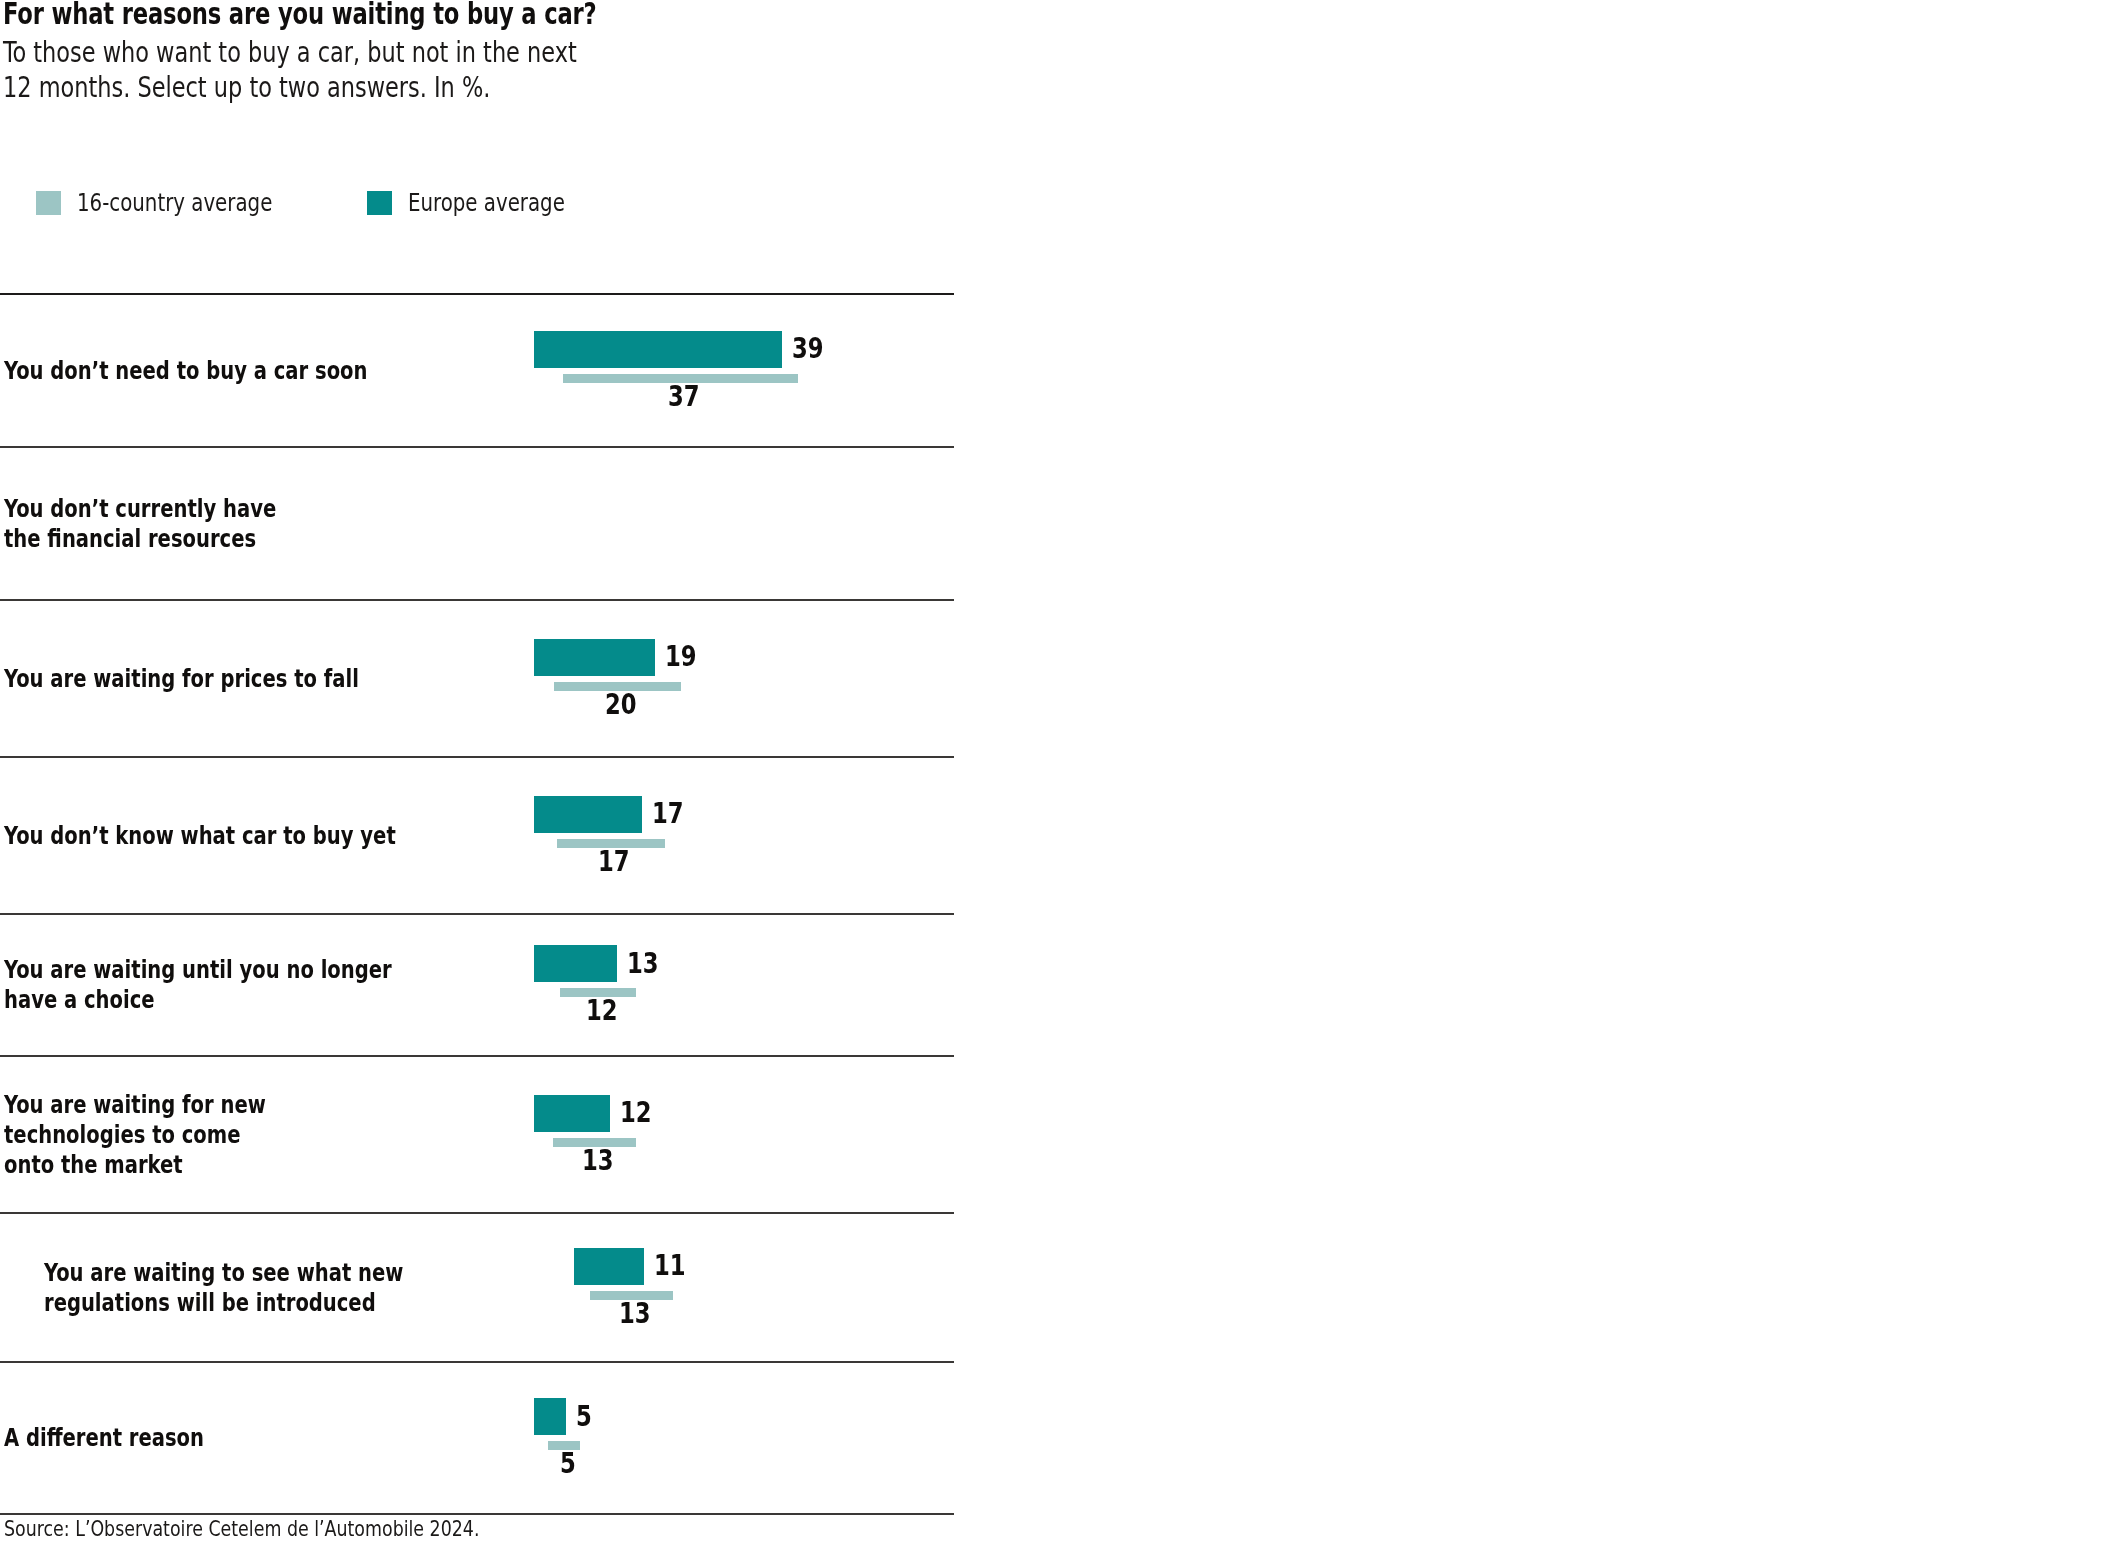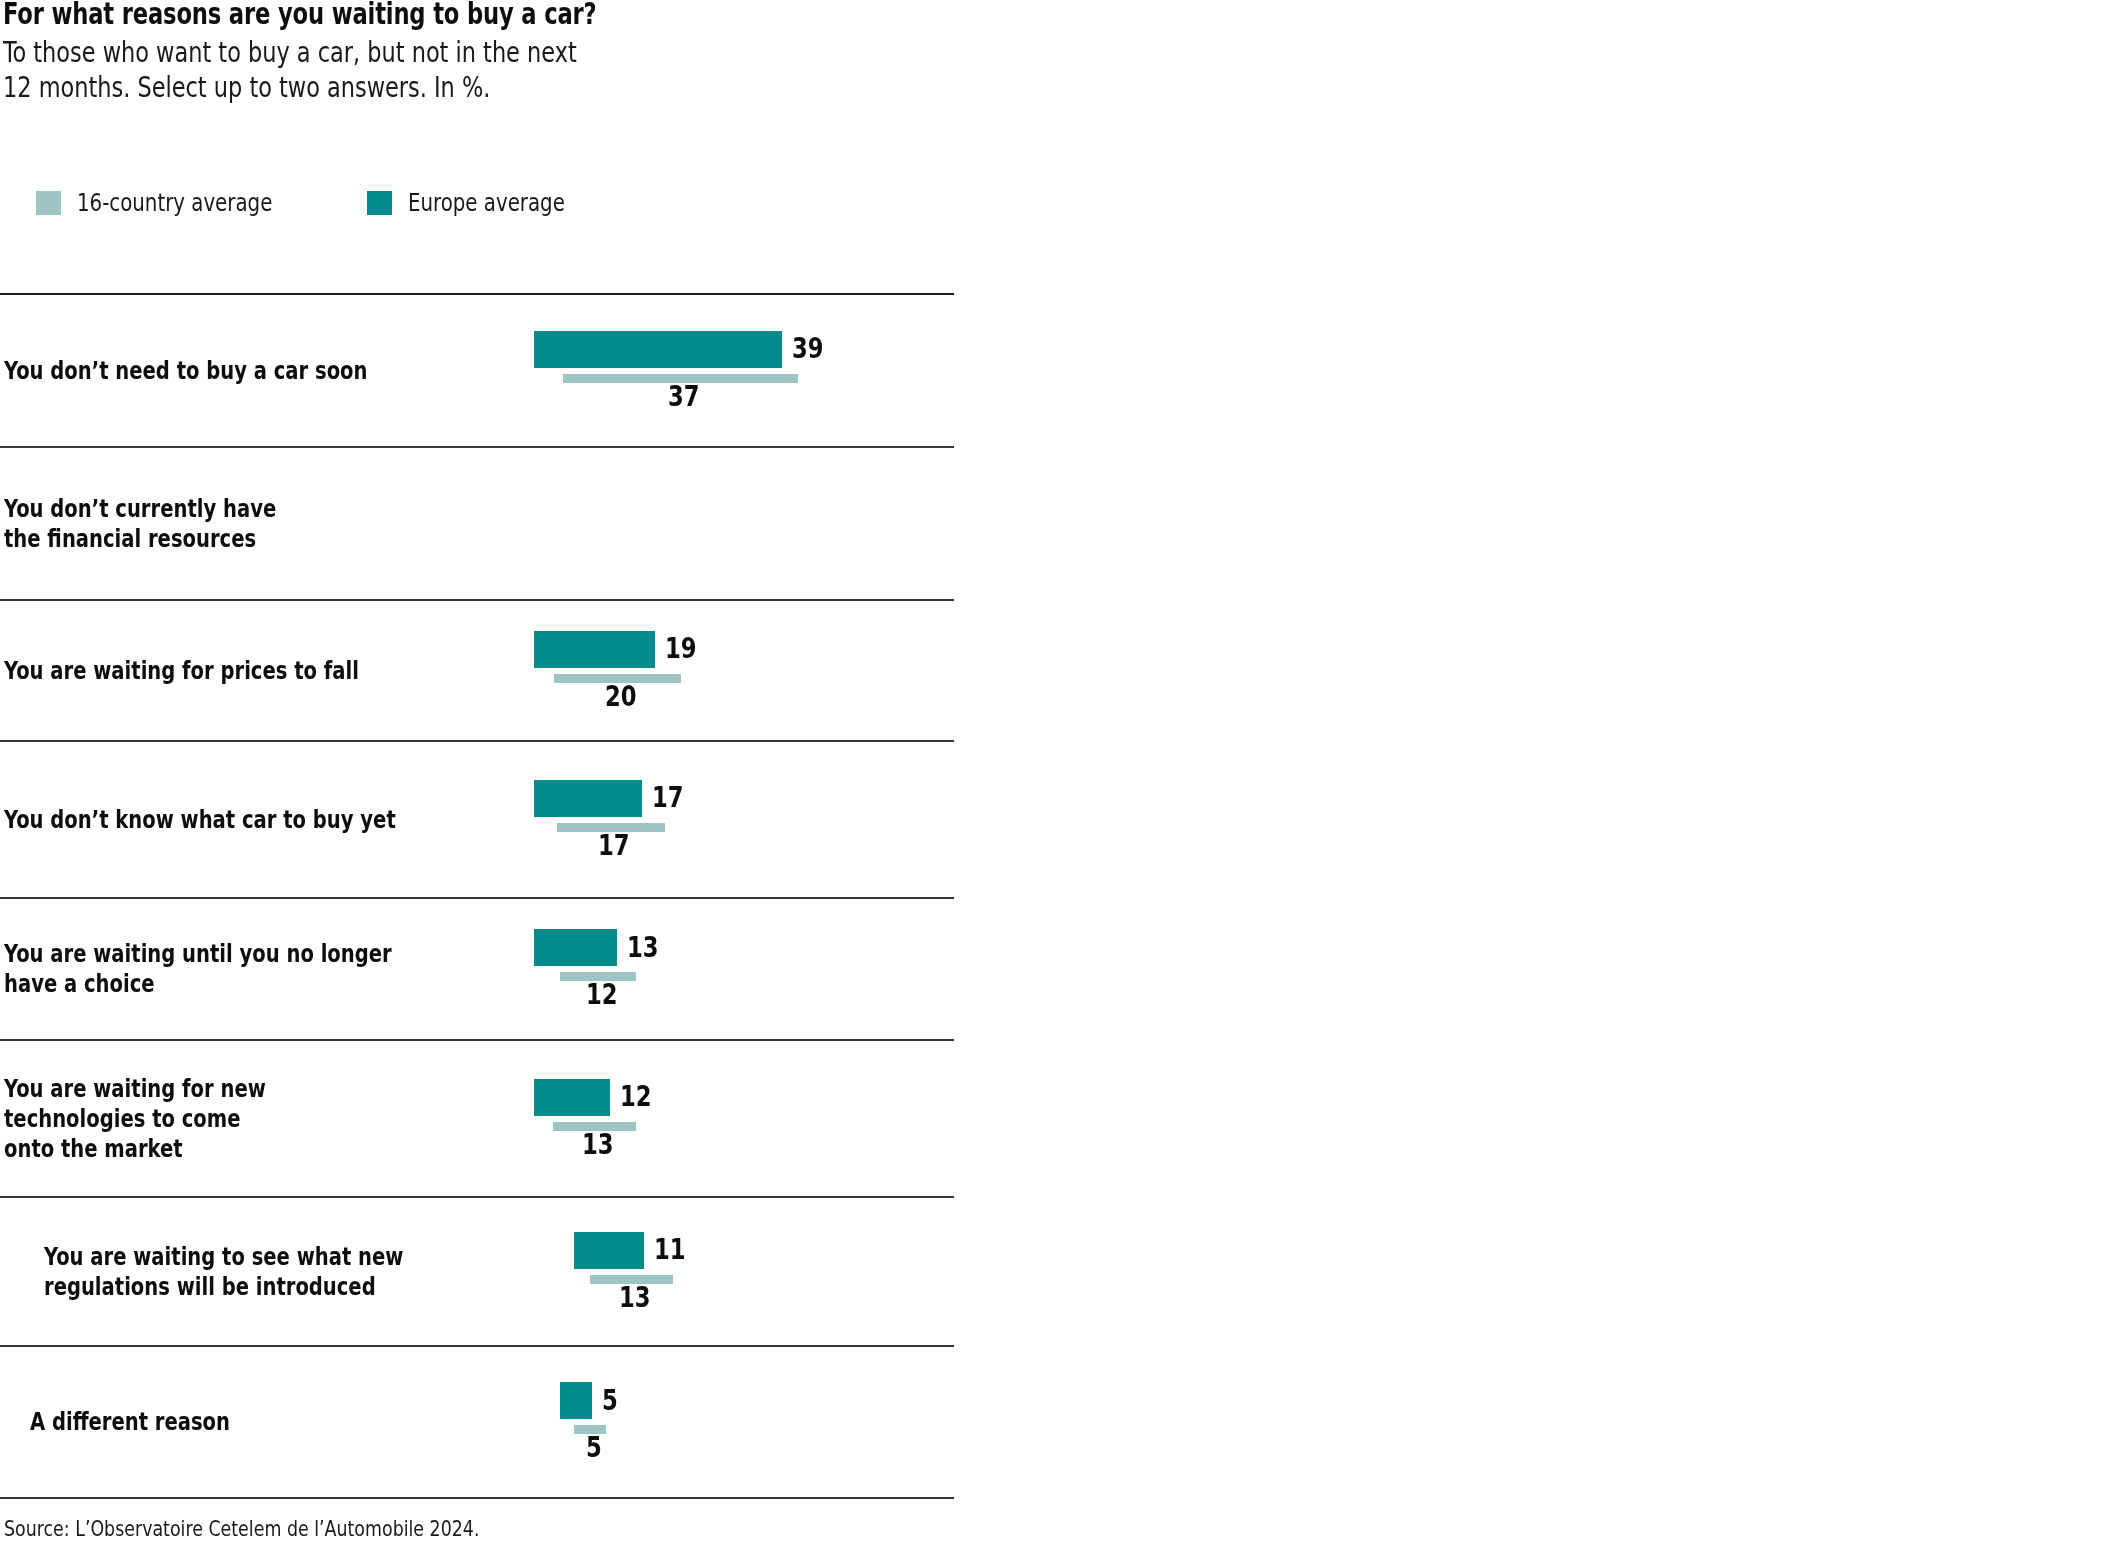--- a/index.html
+++ b/index.html
@@ -214,21 +214,21 @@
         </div>
       </div>
       <div class="divider thin"></div>
       <div class="row" style="height: 151px;">
         <div class="row-inner">
           <div class="row-label">You don’t currently have
 the financial resources</div>
         </div>
       </div>
       <div class="divider thin"></div>
-      <div class="row" style="height: 139px;">
+      <div class="row" style="height: 155px;">
         <div class="row-inner">
           <div class="row-label">You are waiting for prices to fall</div>
           <div class="bars">
             <div class="bar-line">
               <span class="bar" style="width: 121px; background: rgb(4, 139, 139);"></span>
               <span class="bar-value">19</span>
             </div>
             <div class="bar-line">
               <span class="bar" style="width: 127px; background: rgb(156, 197, 196);"></span>
               <span class="bar-value">20</span>
@@ -298,21 +298,21 @@
               <span class="bar-value">11</span>
             </div>
             <div class="bar-line">
               <span class="bar" style="width: 83px; background: rgb(156, 197, 196);"></span>
               <span class="bar-value">13</span>
             </div>
           </div>
         </div>
       </div>
       <div class="divider thin"></div>
-      <div class="row" style="height: 150px; padding-left: 26px;">
+      <div class="row" style="height: 150px;">
         <div class="row-inner">
           <div class="row-label">A different reason</div>
           <div class="bars">
             <div class="bar-line">
               <span class="bar" style="width: 32px; background: rgb(4, 139, 139);"></span>
               <span class="bar-value">5</span>
             </div>
             <div class="bar-line">
               <span class="bar" style="width: 32px; background: rgb(156, 197, 196);"></span>
               <span class="bar-value">5</span>

